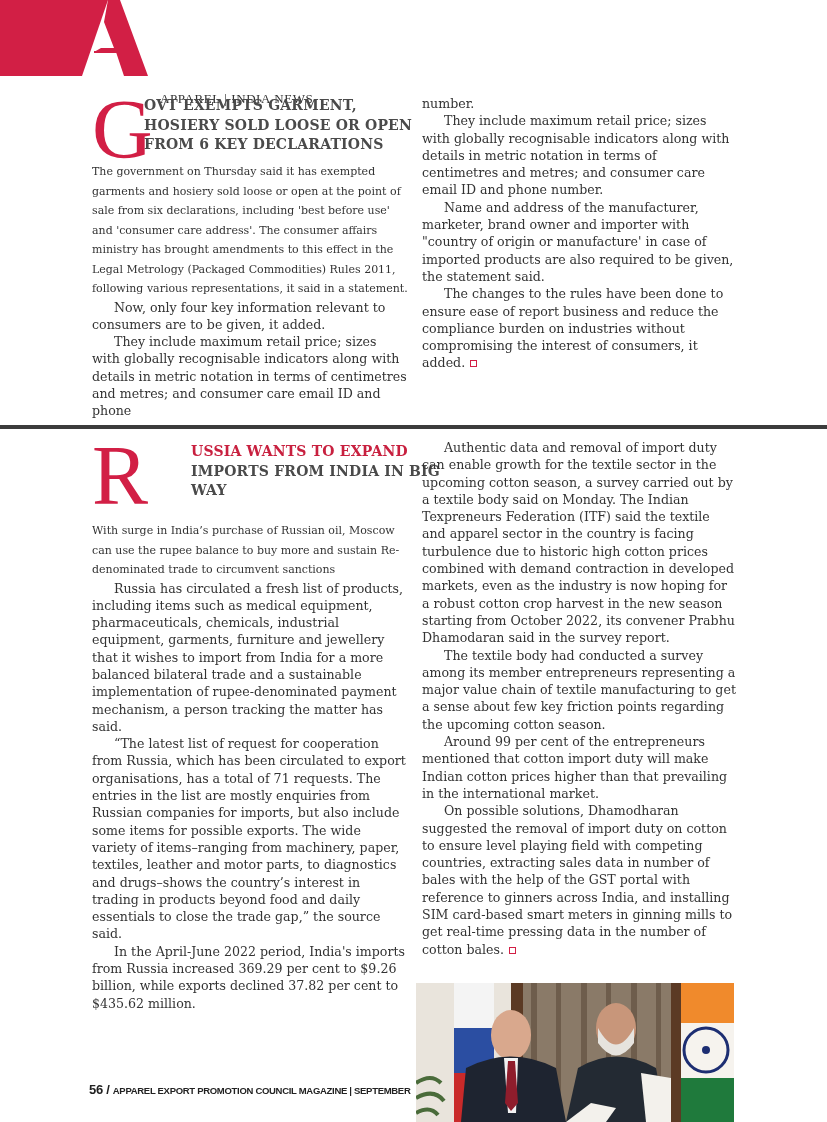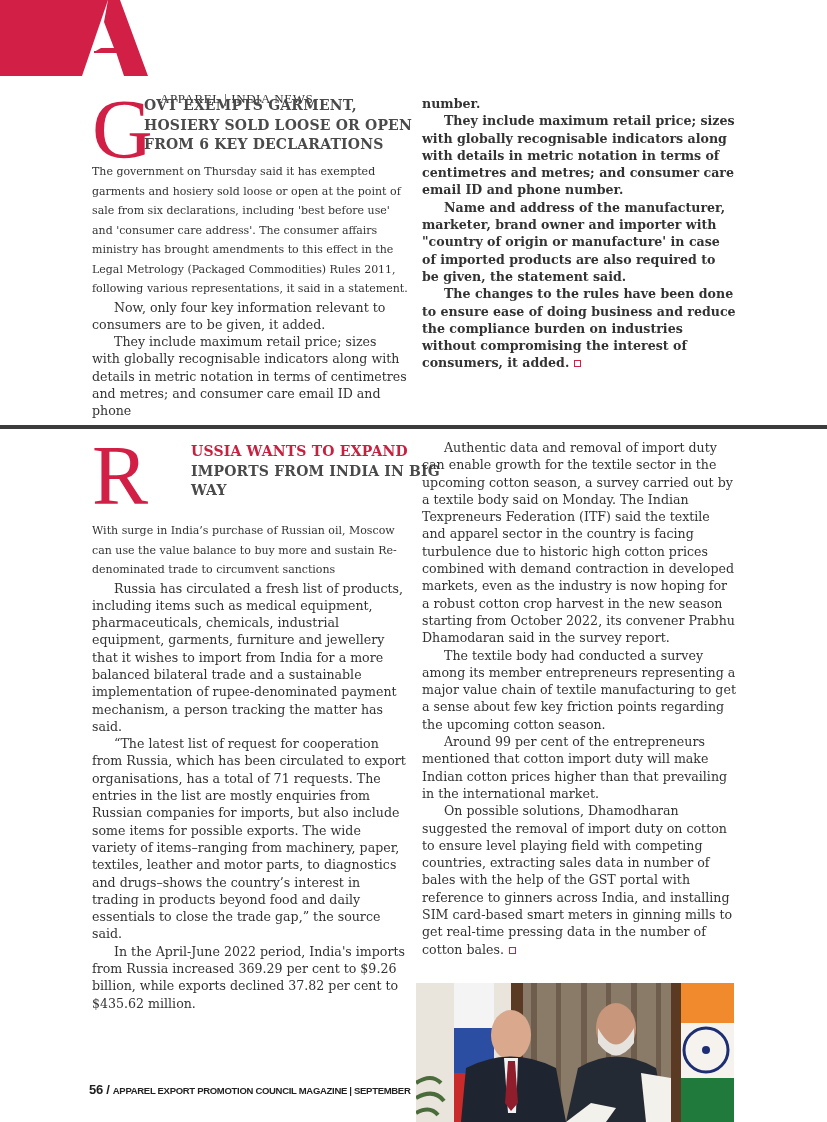--- a/index.html
+++ b/index.html
@@ -56,38 +56,38 @@
 <div class="col" style="left:92px; top:94px;">
   <div class="headline">
     <span class="dropcap">G</span>
     <div class="hl-text">OVT EXEMPTS GARMENT, HOSIERY SOLD LOOSE OR OPEN FROM 6 KEY DECLARATIONS</div>
   </div>
   <p class="noindent first-body">The government on Thursday said it has exempted garments and hosiery sold loose or open at the point of sale from six declarations, including 'best before use' and 'consumer care address'. The consumer affairs ministry has brought amendments to this effect in the Legal Metrology (Packaged Commodities) Rules 2011, following various representations, it said in a statement.</p>
   <p>Now, only four key information relevant to consumers are to be given, it added.</p>
   <p>They include maximum retail price; sizes with globally recognisable indicators along with details in metric notation in terms of centimetres and metres; and consumer care email ID and phone</p>
 </div>
 
-<div class="col" style="left:422px; top:95px; width:314px;font-weight:bold;">
+<div class="col" style="left:422px; top:95px; width:314px;">
   <p class="noindent">number.</p>
   <p>They include maximum retail price; sizes with globally recognisable indicators along with details in metric notation in terms of centimetres and metres; and consumer care email ID and phone number.</p>
   <p>Name and address of the manufacturer, marketer, brand owner and importer with "country of origin or manufacture' in case of imported products are also required to be given, the statement said.</p>
-  <p><span>The changes to the rules have been done to ensure ease of doing business and reduce the compliance burden on industries without compromising the interest of consumers, it added.</span><span class="endmark"></span></p>
+  <p><span>The changes to the rules have been done to ensure ease of report business and reduce the compliance burden on industries without compromising the interest of consumers, it added.</span><span class="endmark"></span></p>
 </div>
 
 <div class="divider"></div>
 
 <div class="col" style="left:92px; top:440px;">
   <div class="headline" style="height:81px;">
     <span class="dropcap">R</span>
     <div class="hl-text" style="left:59px;margin-left:40px;">
       <span class="red">USSIA WANTS TO EXPAND</span><br>
       <span>IMPORTS FROM INDIA IN BIG WAY</span>
     </div>
   </div>
-  <p class="noindent first-body">With surge in India’s purchase of Russian oil, Moscow can use the value balance to buy more and sustain Re-denominated trade to circumvent sanctions</p>
+  <p class="noindent first-body">With surge in India’s purchase of Russian oil, Moscow can use the rupee balance to buy more and sustain Re-denominated trade to circumvent sanctions</p>
   <p>Russia has circulated a fresh list of products, including items such as medical equipment, pharmaceuticals, chemicals, industrial equipment, garments, furniture and jewellery that it wishes to import from India for a more balanced bilateral trade and a sustainable implementation of rupee-denominated payment mechanism, a person tracking the matter has said.</p>
   <p>“The latest list of request for cooperation from Russia, which has been circulated to export organisations, has a total of 71 requests. The entries in the list are mostly enquiries from Russian companies for imports, but also include some items for possible exports. The wide variety of items–ranging from machinery, paper, textiles, leather and motor parts, to diagnostics and drugs–shows the country’s interest in trading in products beyond food and daily essentials to close the trade gap,” the source said.</p>
   <p>In the April-June 2022 period, India's imports from Russia increased 369.29 per cent to $9.26 billion, while exports declined 37.82 per cent to $435.62 million.</p>
 </div>
 
 <div class="col" style="left:422px; top:439px; width:314px;">
   <p>Authentic data and removal of import duty can enable growth for the textile sector in the upcoming cotton season, a survey carried out by a textile body said on Monday. The Indian Texpreneurs Federation (ITF) said the textile and apparel sector in the country is facing turbulence due to historic high cotton prices combined with demand contraction in developed markets, even as the industry is now hoping for a robust cotton crop harvest in the new season starting from October 2022, its convener Prabhu Dhamodaran said in the survey report.</p>
   <p>The textile body had conducted a survey among its member entrepreneurs representing a major value chain of textile manufacturing to get a sense about few key friction points regarding the upcoming cotton season.</p>
   <p>Around 99 per cent of the entrepreneurs mentioned that cotton import duty will make Indian cotton prices higher than that prevailing in the international market.</p>
   <p><span>On possible solutions, Dhamodharan suggested the removal of import duty on cotton to ensure level playing field with competing countries, extracting sales data in number of bales with the help of the GST portal with reference to ginners across India, and installing SIM card-based smart meters in ginning mills to get real-time pressing data in the number of cotton bales.</span><span class="endmark"></span></p>

